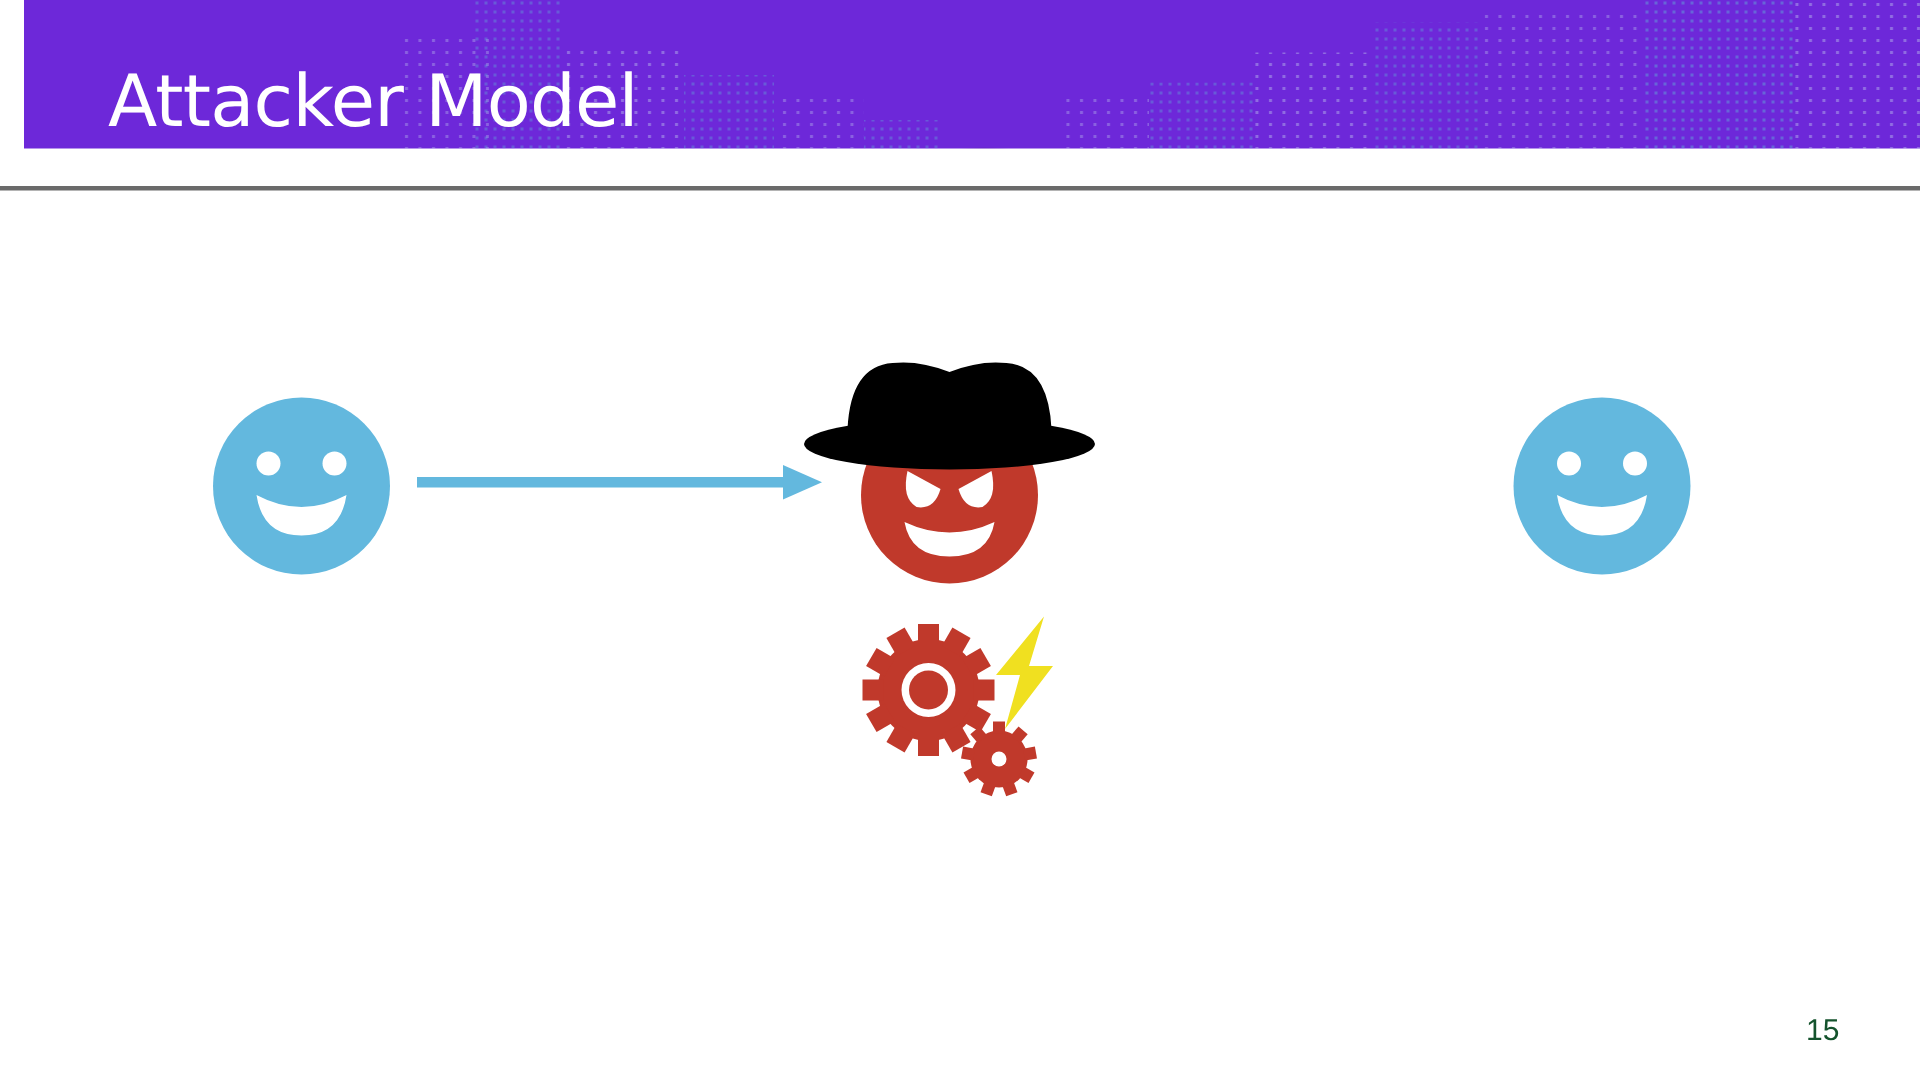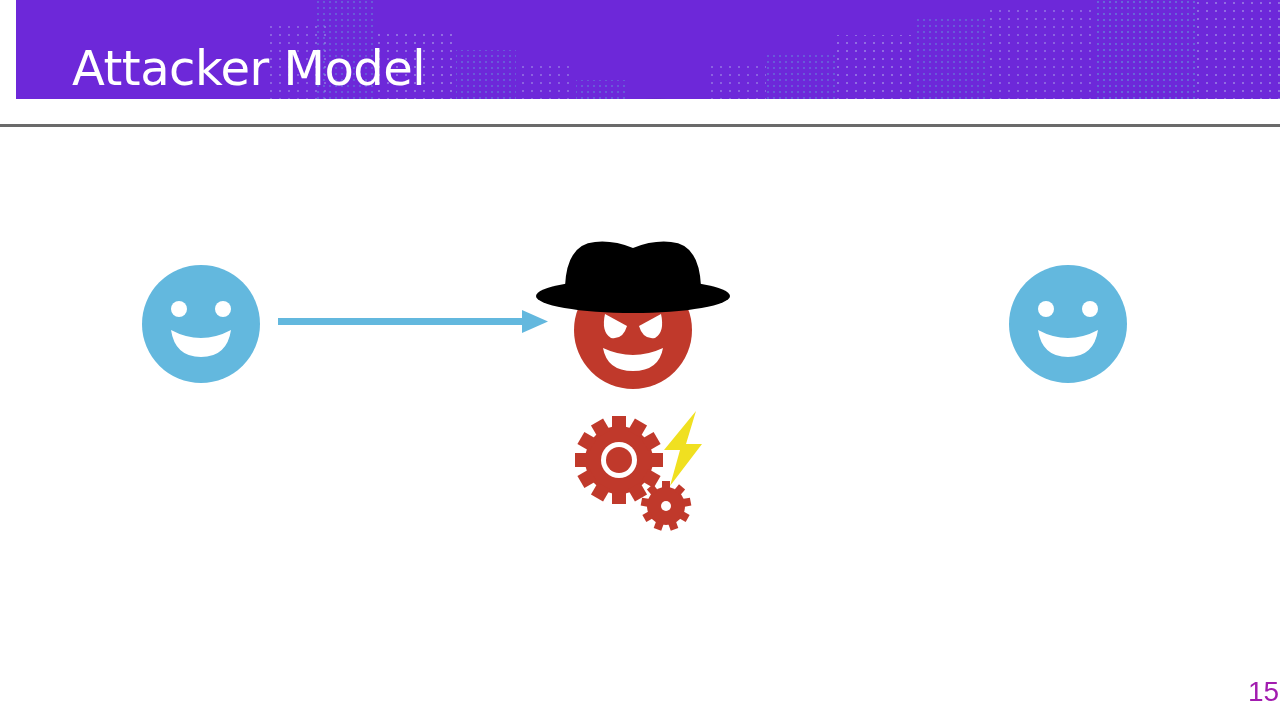--- a/index.html
+++ b/index.html
@@ -2,21 +2,21 @@
 <html><head>
 <meta charset="utf-8">
 <style>
   html, body { margin:0; padding:0; }
   body { width:1280px; height:720px; background:#ffffff; position:relative; overflow:hidden; font-family:"Liberation Sans", sans-serif; }
   .banner { position:absolute; left:16px; top:0; width:1280px; height:99px; background:#6d28d9; overflow:hidden; }
   .banner svg { position:absolute; left:0; top:0; }
   .title { position:absolute; left:56px; top:38px; color:#ffffff; font-size:48px; line-height:60px; font-family:"DejaVu Sans", sans-serif; letter-spacing:-0.5px; z-index:2; }
   .banner-line { position:absolute; left:0; top:124px; width:1280px; height:3px; background:#6a6a6a; }
   .diagram-item { position:absolute; }
-  .page-number { position:absolute; left:1248px; top:676px; font-size:28px; color:#a21caf; }
+  .page-number { position:absolute; left:1204px; top:676px; font-size:20px; color:#14532d; }
 </style>
 </head>
 <body>
 
 <div class="banner">
   <svg width="1280" height="126">
     <defs>
       <radialGradient id="glow" cx="50%" cy="50%" r="50%">
         <stop offset="0%" stop-color="#fff8e0"></stop>
         <stop offset="40%" stop-color="#f5a020"></stop>

